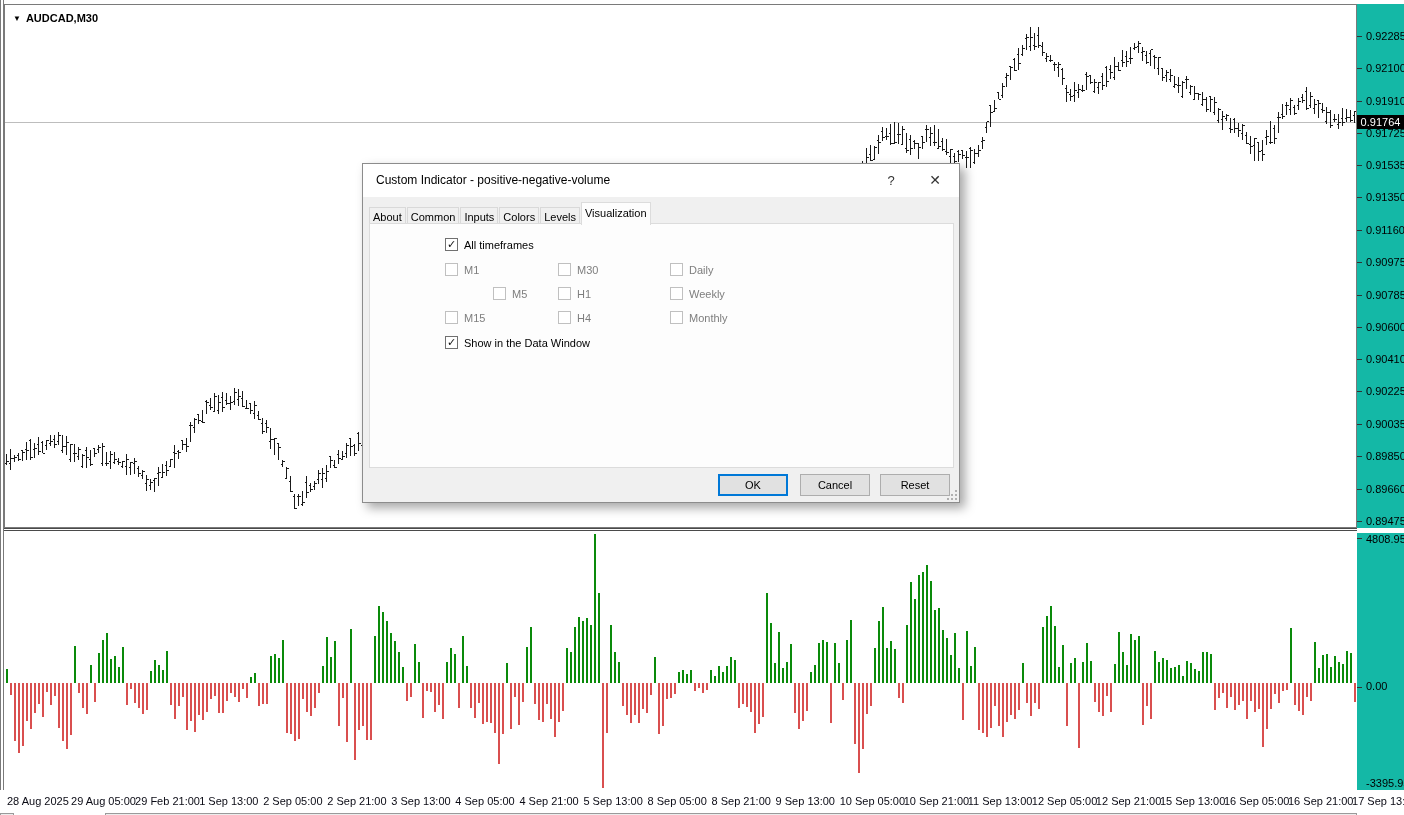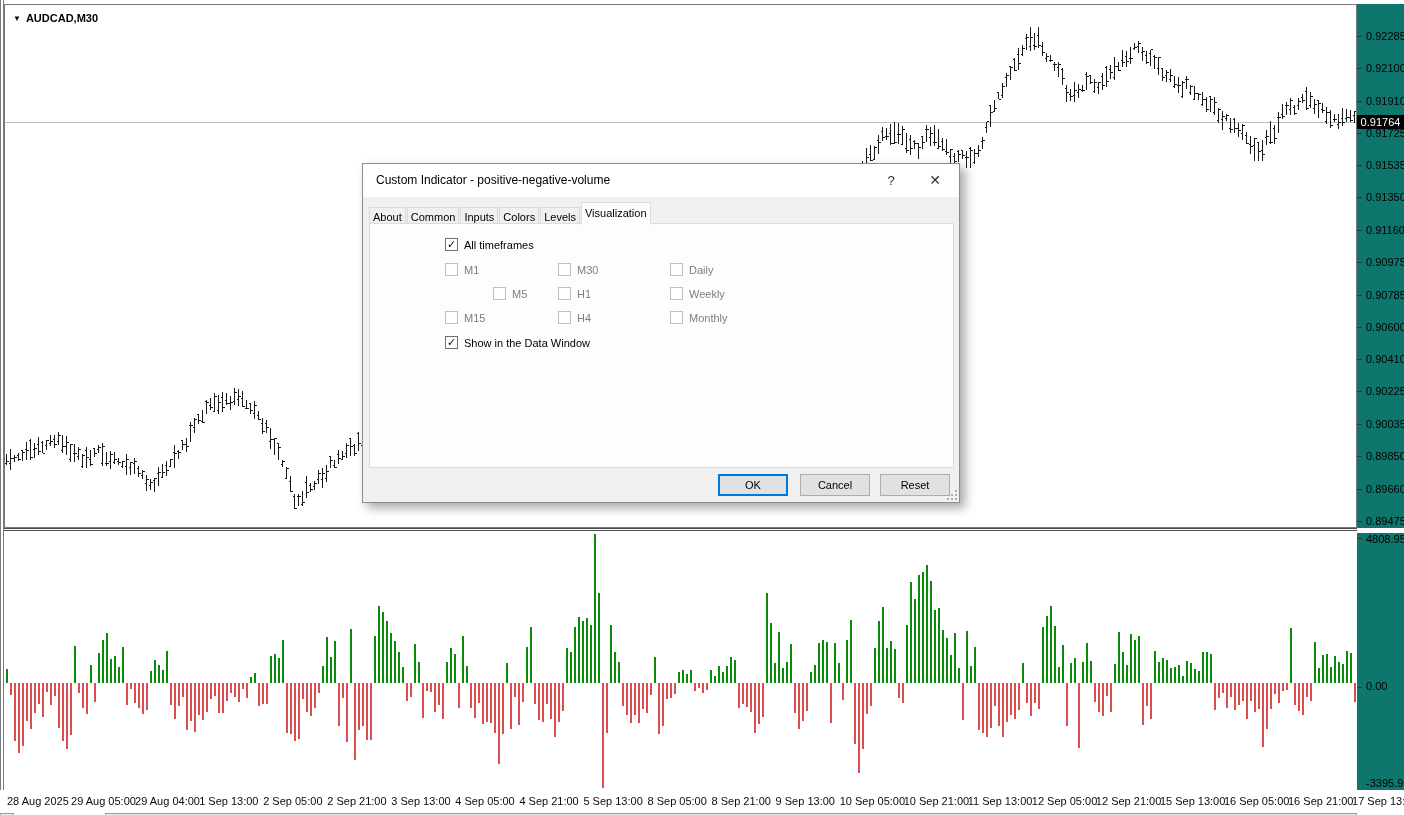--- a/index.html
+++ b/index.html
@@ -6,21 +6,21 @@
   #screen{position:relative;width:1404px;height:815px;background:#ffffff;
           font-family:"Liberation Sans","DejaVu Sans",sans-serif;overflow:hidden;
           -webkit-font-smoothing:antialiased;}
   
   .vline{position:absolute;width:1px;background:#7a7a7a;}
   .hline{position:absolute;height:1px;background:#7a7a7a;}
   
   .pane{position:absolute;background:#fff;border:1px solid #7a7a7a;box-sizing:border-box;}
   .pane-label{position:absolute;font-size:11px;color:#000;white-space:nowrap;}
   
-  #price-axis,#ind-axis{position:absolute;left:1357px;width:47px;background:#0f766e;}
+  #price-axis,#ind-axis{position:absolute;left:1357px;width:47px;background:#14b8a6;}
   .axis-tick-label{position:absolute;left:9px;font-size:11px;color:#000;white-space:nowrap;}
   .axis-tick-mark{position:absolute;left:0;width:5px;height:1px;background:#333;}
   #current-price-tag{position:absolute;left:1357px;width:47px;height:14px;background:#000;color:#fff;
       font-size:11px;line-height:14px;text-align:center;}
   
   #time-axis{position:absolute;left:0;top:790px;width:1404px;height:23px;background:#fff;overflow:hidden;}
   .time-label{position:absolute;top:5px;font-size:11px;color:#0a0a14;white-space:nowrap;}
   
   .bottom-strip{position:absolute;background:#ececec;border:1px solid #9a9a9a;border-bottom:none;box-sizing:border-box;}
   
@@ -126,21 +126,21 @@
       <div class="axis-tick-label" style="top: 0px;">4808.95</div>
       <div class="axis-tick-mark" style="top: 154px;"></div>
       <div class="axis-tick-label" style="top: 147px;">0.00</div>
       <div class="axis-tick-mark" style="top: 259.138px;"></div>
       <div class="axis-tick-label" style="top: 244px;">-3395.95</div>
     </div>
 
   <div id="time-axis">
       <div class="time-label" style="left: 7px;">28 Aug 2025</div>
       <div class="time-label" style="left: 71.05px;">29 Aug 05:00</div>
-      <div class="time-label" style="left: 135.1px;">29 Aug 04:00</div>
+      <div class="time-label" style="left: 135.1px;">29 Feb 21:00</div>
       <div class="time-label" style="left: 199.15px;">1 Sep 13:00</div>
       <div class="time-label" style="left: 263.2px;">2 Sep 05:00</div>
       <div class="time-label" style="left: 327.25px;">2 Sep 21:00</div>
       <div class="time-label" style="left: 391.3px;">3 Sep 13:00</div>
       <div class="time-label" style="left: 455.35px;">4 Sep 05:00</div>
       <div class="time-label" style="left: 519.4px;">4 Sep 21:00</div>
       <div class="time-label" style="left: 583.45px;">5 Sep 13:00</div>
       <div class="time-label" style="left: 647.5px;">8 Sep 05:00</div>
       <div class="time-label" style="left: 711.55px;">8 Sep 21:00</div>
       <div class="time-label" style="left: 775.6px;">9 Sep 13:00</div>

